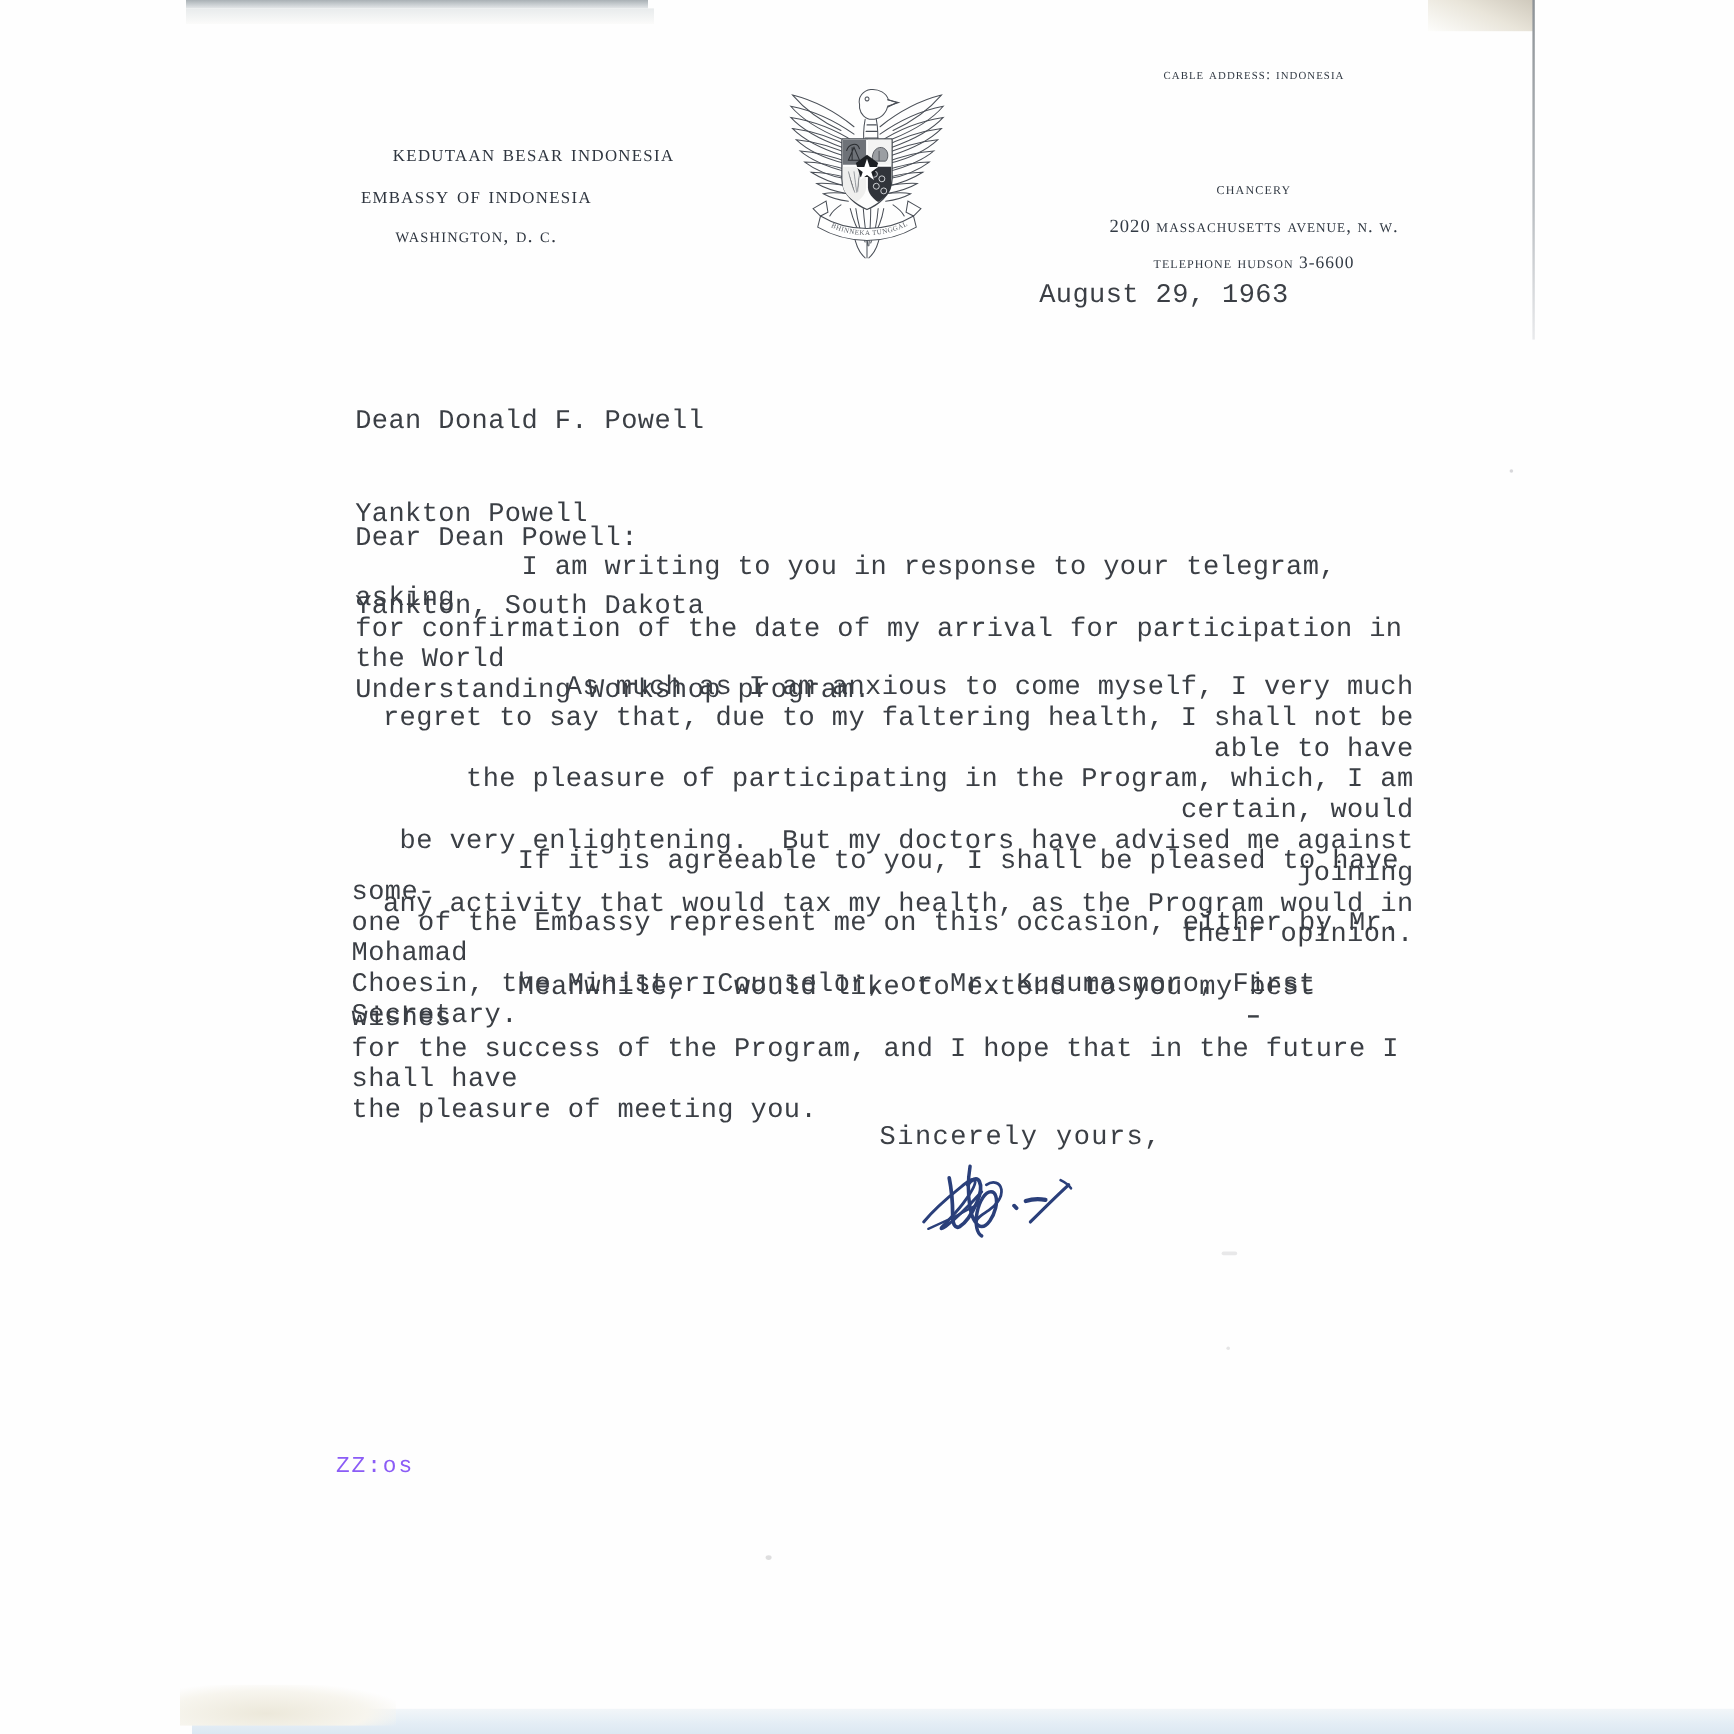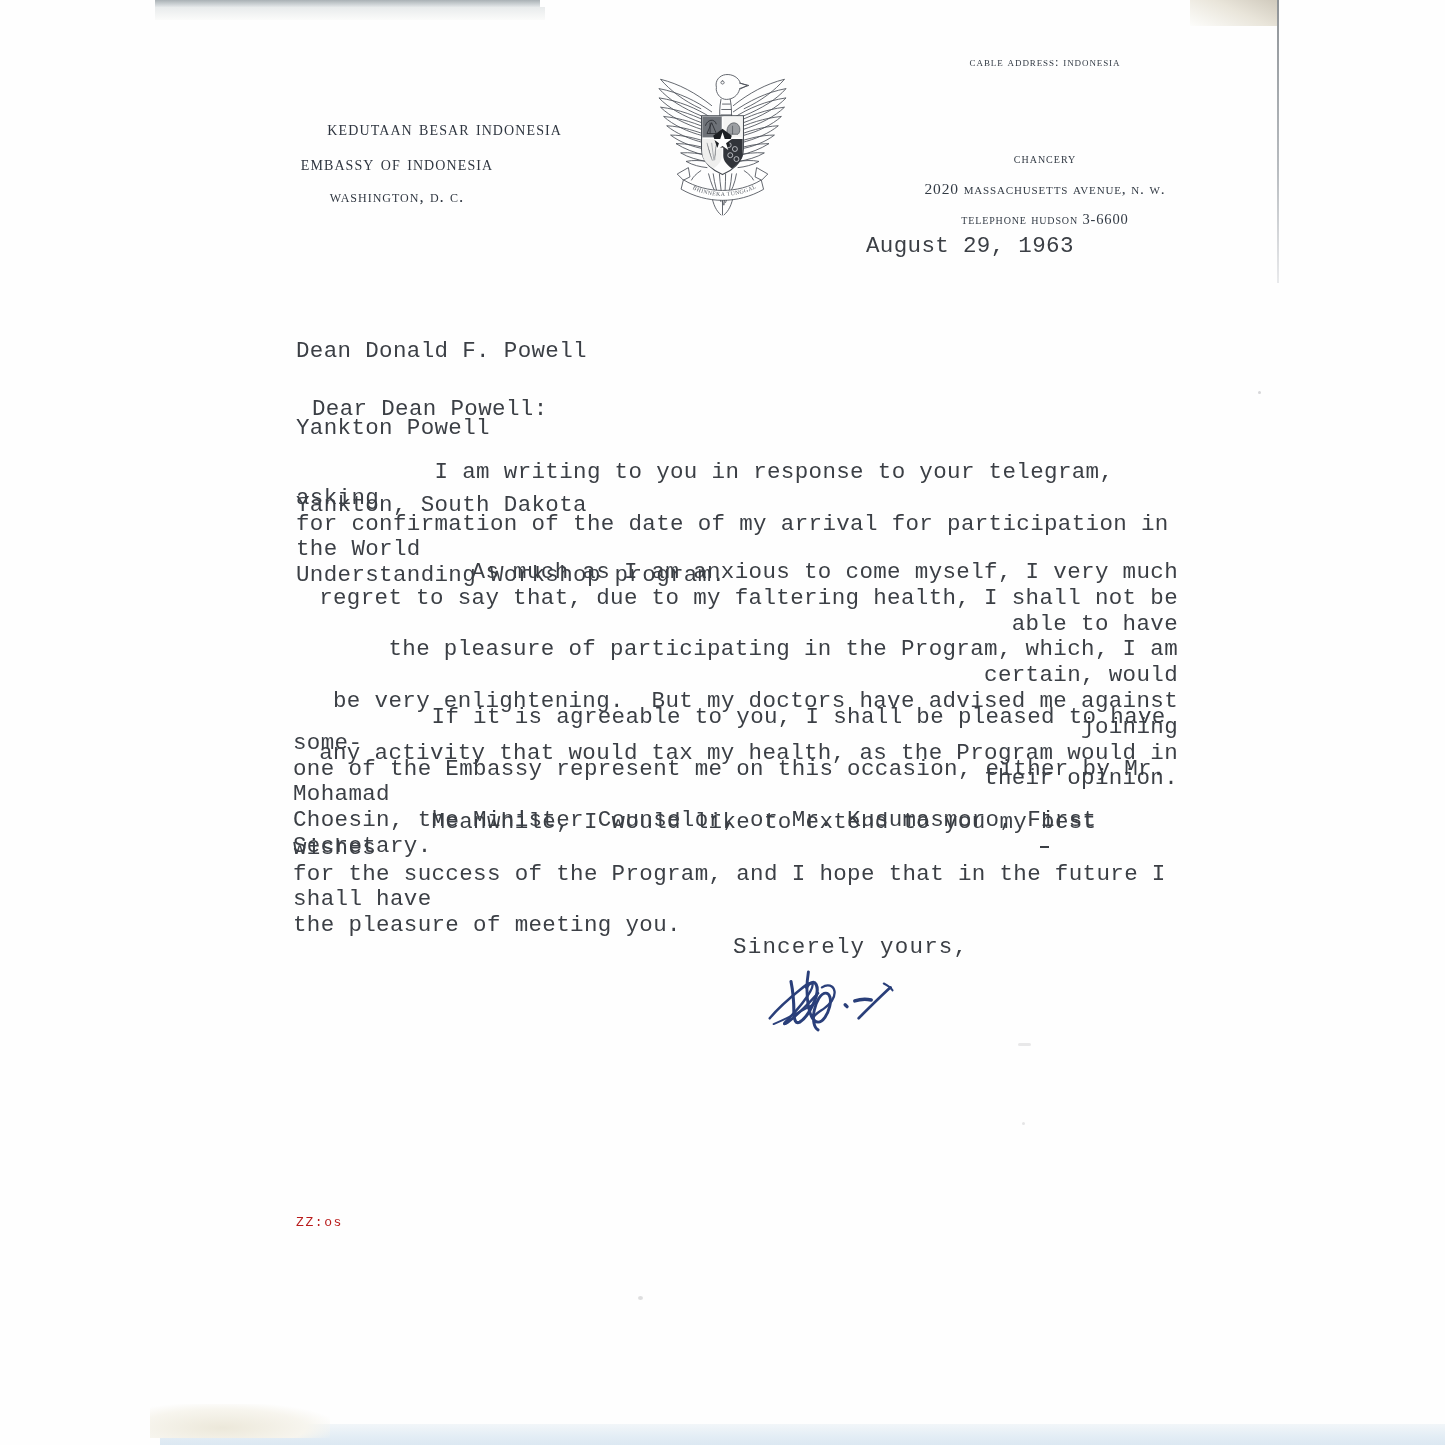--- a/index.html
+++ b/index.html
@@ -152,29 +152,29 @@
     position: absolute;
     color: #3b3f45;
     font-family: Liberation Mono, monospace;
     font-size: 22.5px;
     line-height: 25.8px;
     letter-spacing: .35px;
     white-space: pre-wrap;
   }
   .date      { left: 866px; top: 234px; }
   .addressee { left: 296px; top: 287px; }
-  .saluation { left: 296px; top: 397px; margin-left: 16px; }
+  .saluation { left: 296px; top: 436px; }
   .p1        { left: 296px; top: 460px; width: 880px; }
   .p2        { left: 293px; top: 560px; width: 885px; text-align: right; }
   .p3        { left: 293px; top: 705px; width: 885px; }
   .p4        { left: 293px; top: 810px; width: 885px; }
 
   .closing   { left: 733px; top: 935px; letter-spacing: 1.2px; }
   .signame   { left: 727px; top: 1034px; letter-spacing: 1.2px; line-height: 25px; }
-  .initials  { left: 296px; top: 1210px; font-size: 13px; letter-spacing: 1.6px; color: #b91c1c; }
+  .initials  { left: 280px; top: 1210px; font-size: 19px; letter-spacing: 1.6px; color: #8b5cf6; }
 
   .strike-artifact {
     position: absolute;
     left: 1040px; top: 846px;
     width: 9px; height: 2px;
     background: #3b3f45;
   }
 
   
   .signature {

